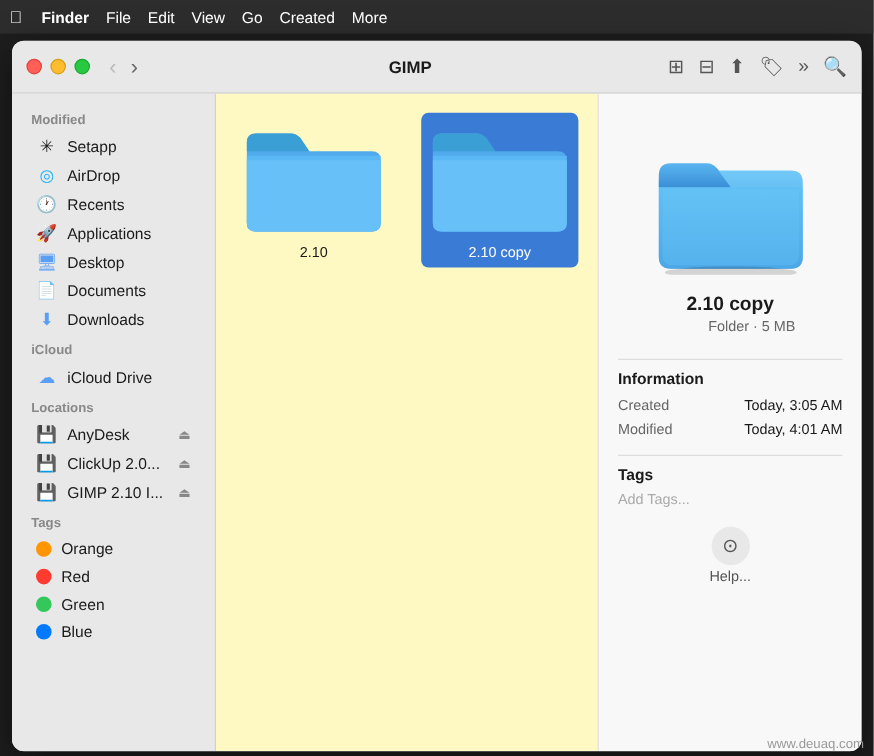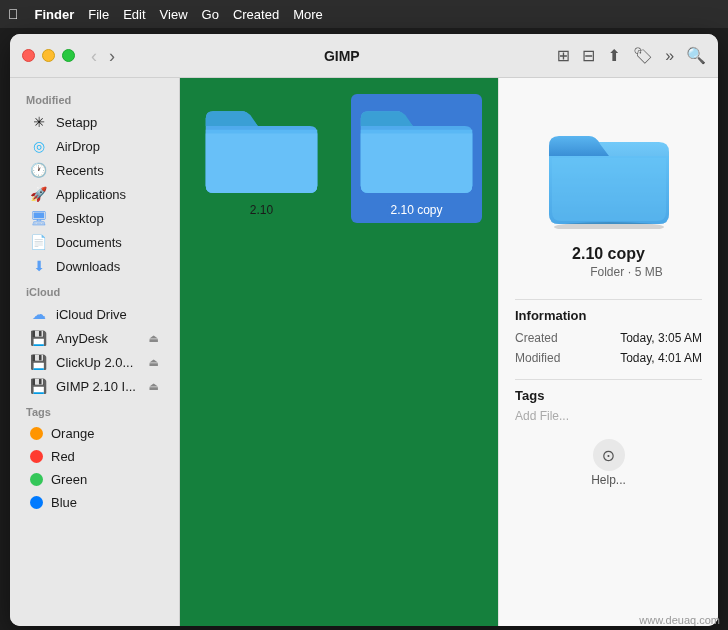--- a/index.html
+++ b/index.html
@@ -169,21 +169,21 @@
     .tag-dot {
       width: 13px;
       height: 13px;
       border-radius: 50%;
       flex-shrink: 0;
     }
 
     
     .file-area {
       flex: 1;
-      background: #15803d;
+      background: #fef9c3;
       padding: 16px;
       display: flex;
       align-items: flex-start;
       gap: 20px;
       overflow: hidden;
     }
 
     .file-grid {
       display: flex;
       gap: 24px;
@@ -407,20 +407,21 @@
         <span class="sidebar-icon" style="color:#5a9ff5;">⬇</span>
         <span>Downloads</span>
       </div>
 
       <div class="sidebar-section-label">iCloud</div>
       <div class="sidebar-item">
         <span class="sidebar-icon" style="color:#5a9ff5;">☁</span>
         <span>iCloud Drive</span>
       </div>
 
+      <div class="sidebar-section-label">Locations</div>
       <div class="sidebar-item location">
         <div class="left">
           <span class="sidebar-icon">💾</span>
           <span>AnyDesk</span>
         </div>
         <span class="eject-icon">⏏</span>
       </div>
       <div class="sidebar-item location">
         <div class="left">
           <span class="sidebar-icon">💾</span>
@@ -516,21 +517,21 @@
         <span class="preview-row-value">Today, 3:05 AM</span>
       </div>
       <div class="preview-row">
         <span class="preview-row-label">Modified</span>
         <span class="preview-row-value">Today, 4:01 AM</span>
       </div>
 
       <div class="preview-divider"></div>
 
       <div class="tags-section-title">Tags</div>
-      <div class="tags-input">Add File...</div>
+      <div class="tags-input">Add Tags...</div>
 
       <div class="more-btn">
         <div class="more-circle">⊙</div>
         <span class="more-label">Help...</span>
       </div>
     </div>
 
   </div>
 </div>
 

